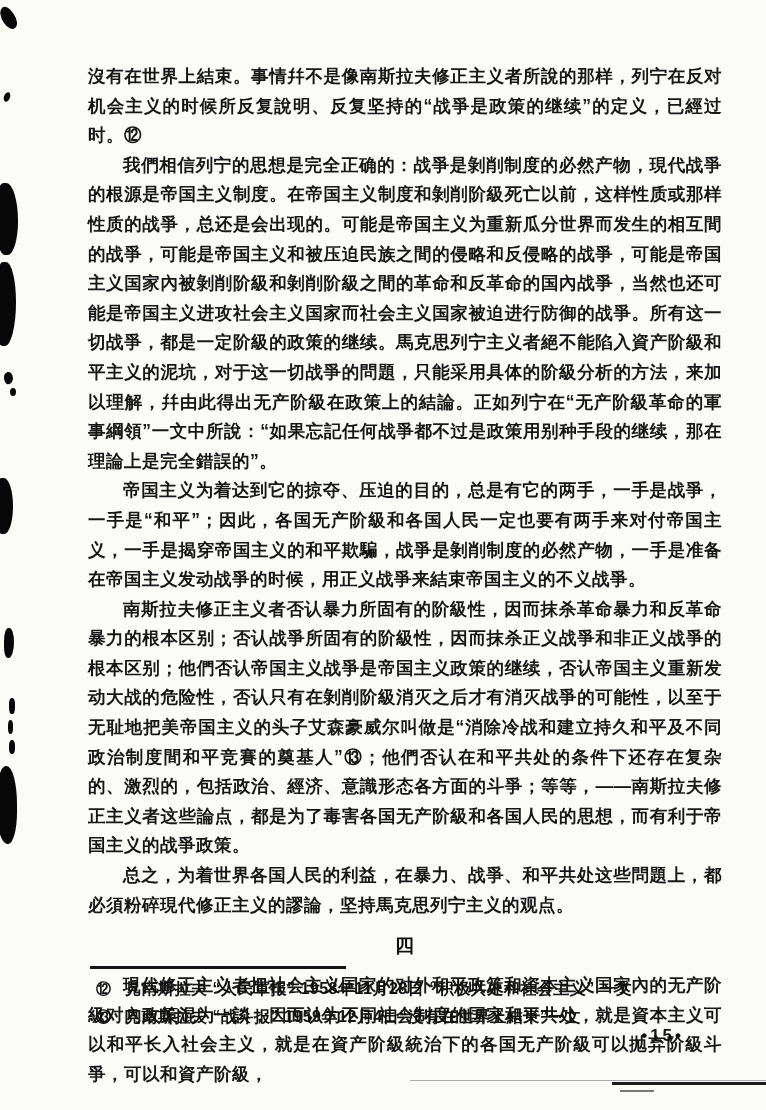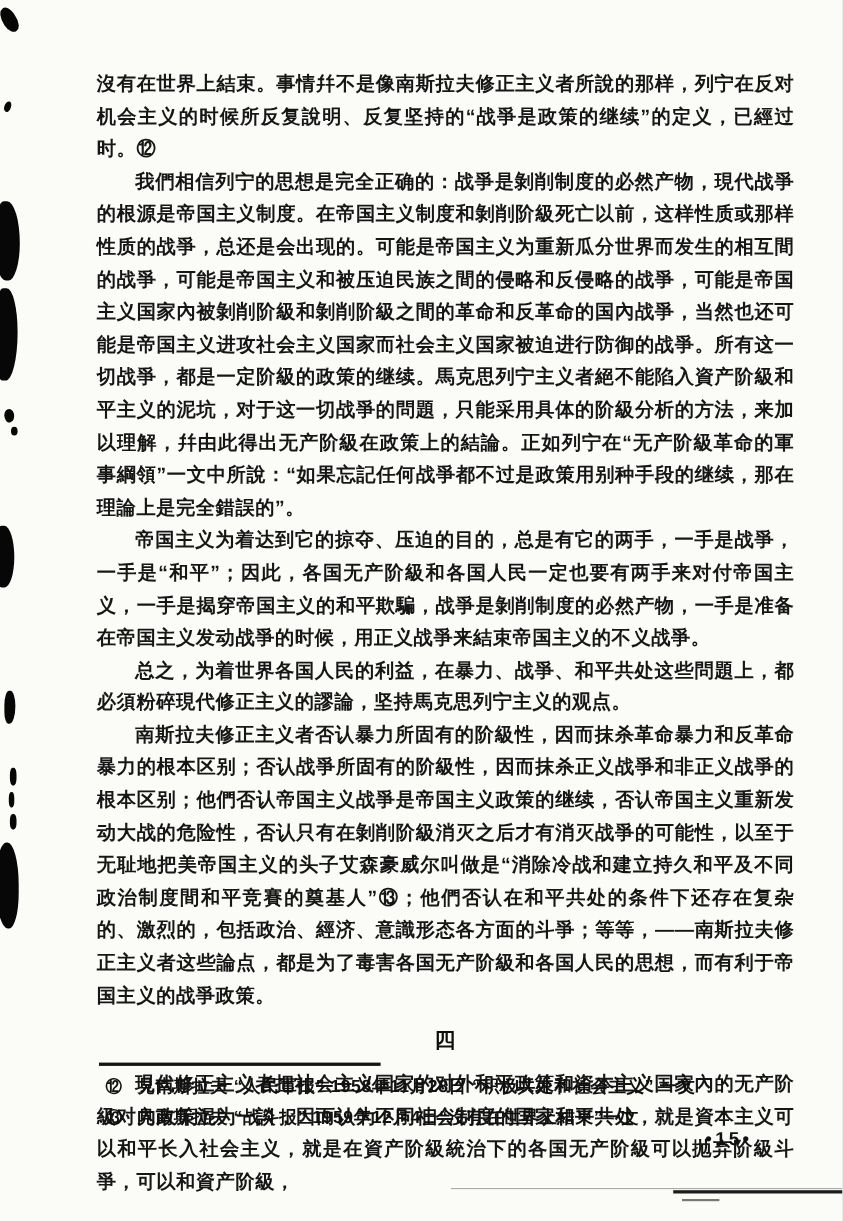--- a/index.html
+++ b/index.html
@@ -122,22 +122,22 @@
   <div class="blob blob-d"></div>
   <div class="blob blob-dash1"></div>
   <div class="blob blob-dash2"></div>
   <div class="blob blob-dash3"></div>
   <div class="blob blob-e"></div>
 
   <div class="content">
     <p>沒有在世界上結束。事情幷不是像南斯拉夫修正主义者所說的那样，列宁在反对机会主义的时候所反复說明、反复坚持的“战爭是政策的继续”的定义，已經过时。⑫</p>
     <p class="indented">我們相信列宁的思想是完全正确的：战爭是剝削制度的必然产物，現代战爭的根源是帝国主义制度。在帝国主义制度和剝削阶級死亡以前，这样性质或那样性质的战爭，总还是会出现的。可能是帝国主义为重新瓜分世界而发生的相互間的战爭，可能是帝国主义和被压迫民族之間的侵略和反侵略的战爭，可能是帝国主义国家內被剝削阶級和剝削阶級之間的革命和反革命的国內战爭，当然也还可能是帝国主义进攻社会主义国家而社会主义国家被迫进行防御的战爭。所有这一切战爭，都是一定阶級的政策的继续。馬克思列宁主义者絕不能陷入資产阶級和平主义的泥坑，对于这一切战爭的問題，只能采用具体的阶級分析的方法，来加以理解，幷由此得出无产阶級在政策上的結論。正如列宁在“无产阶級革命的軍事綱領”一文中所說：“如果忘記任何战爭都不过是政策用别种手段的继续，那在理論上是完全錯誤的”。</p>
     <p class="indented">帝国主义为着达到它的掠夺、压迫的目的，总是有它的两手，一手是战爭，一手是“和平”；因此，各国无产阶級和各国人民一定也要有两手来对付帝国主义，一手是揭穿帝国主义的和平欺騙，战爭是剝削制度的必然产物，一手是准备在帝国主义发动战爭的时候，用正义战爭来結束帝国主义的不义战爭。</p>
+    <p class="indented">南斯拉夫修正主义者否认暴力所固有的阶級性，因而抹杀革命暴力和反革命暴力的根本区别；否认战爭所固有的阶級性，因而抹杀正义战爭和非正义战爭的根本区别；他們否认帝国主义战爭是帝国主义政策的继续，否认帝国主义重新发动大战的危险性，否认只有在剝削阶級消灭之后才有消灭战爭的可能性，以至于无耻地把美帝国主义的头子艾森豪威尔叫做是“消除冷战和建立持久和平及不同政治制度間和平竞賽的奠基人”⑬；他們否认在和平共处的条件下还存在复杂的、激烈的，包括政治、經济、意識形态各方面的斗爭；等等，——南斯拉夫修正主义者这些論点，都是为了毒害各国无产阶級和各国人民的思想，而有利于帝国主义的战爭政策。</p>
     <p class="indented">总之，为着世界各国人民的利益，在暴力、战爭、和平共处这些問題上，都必須粉碎現代修正主义的謬論，坚持馬克思列宁主义的观点。</p>
-    <p class="indented">南斯拉夫修正主义者否认暴力所固有的阶級性，因而抹杀革命暴力和反革命暴力的根本区别；否认战爭所固有的阶級性，因而抹杀正义战爭和非正义战爭的根本区别；他們否认帝国主义战爭是帝国主义政策的继续，否认帝国主义重新发动大战的危险性，否认只有在剝削阶級消灭之后才有消灭战爭的可能性，以至于无耻地把美帝国主义的头子艾森豪威尔叫做是“消除冷战和建立持久和平及不同政治制度間和平竞賽的奠基人”⑬；他們否认在和平共处的条件下还存在复杂的、激烈的，包括政治、經济、意識形态各方面的斗爭；等等，——南斯拉夫修正主义者这些論点，都是为了毒害各国无产阶級和各国人民的思想，而有利于帝国主义的战爭政策。</p>
     <div class="section-heading">四</div>
     <p class="indented">現代修正主义者把社会主义国家的对外和平政策和資本主义国家內的无产阶級对內政策混为一談，因而认为不同社会制度的国家和平共处，就是資本主义可以和平长入社会主义，就是在資产阶級統治下的各国无产阶級可以抛弃阶級斗爭，可以和資产阶級，</p>
   </div>
 
   <div class="footnotes">
     <div class="footnote-rule"></div>
     <div class="footnote-row">
       <span class="footnote-marker">⑫</span>
       <span class="footnote-text">見南斯拉夫 “人民軍报” 1958年11月28日 “积极共处和社会主义” 一文</span>
     </div>

